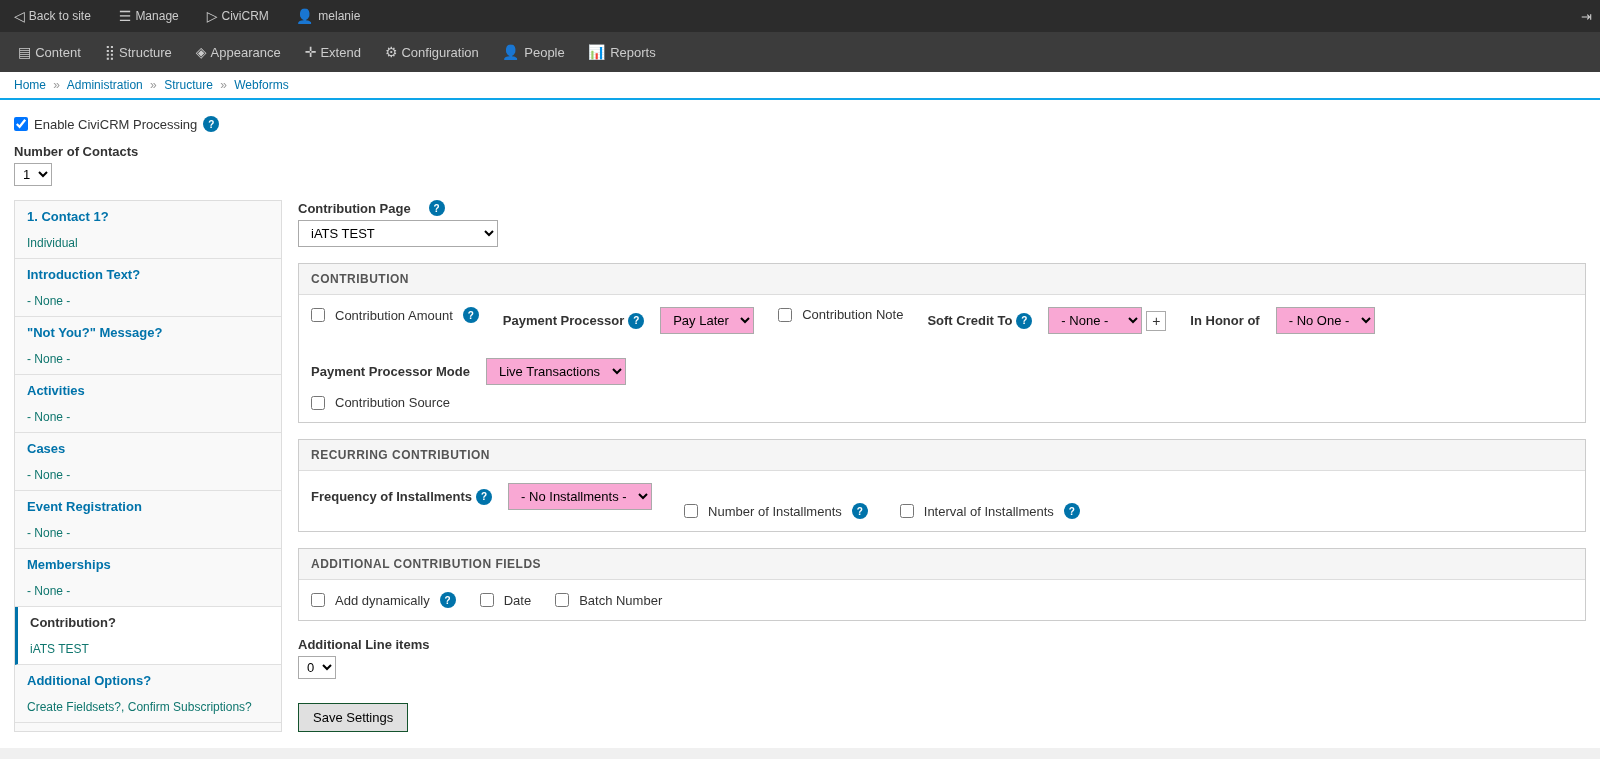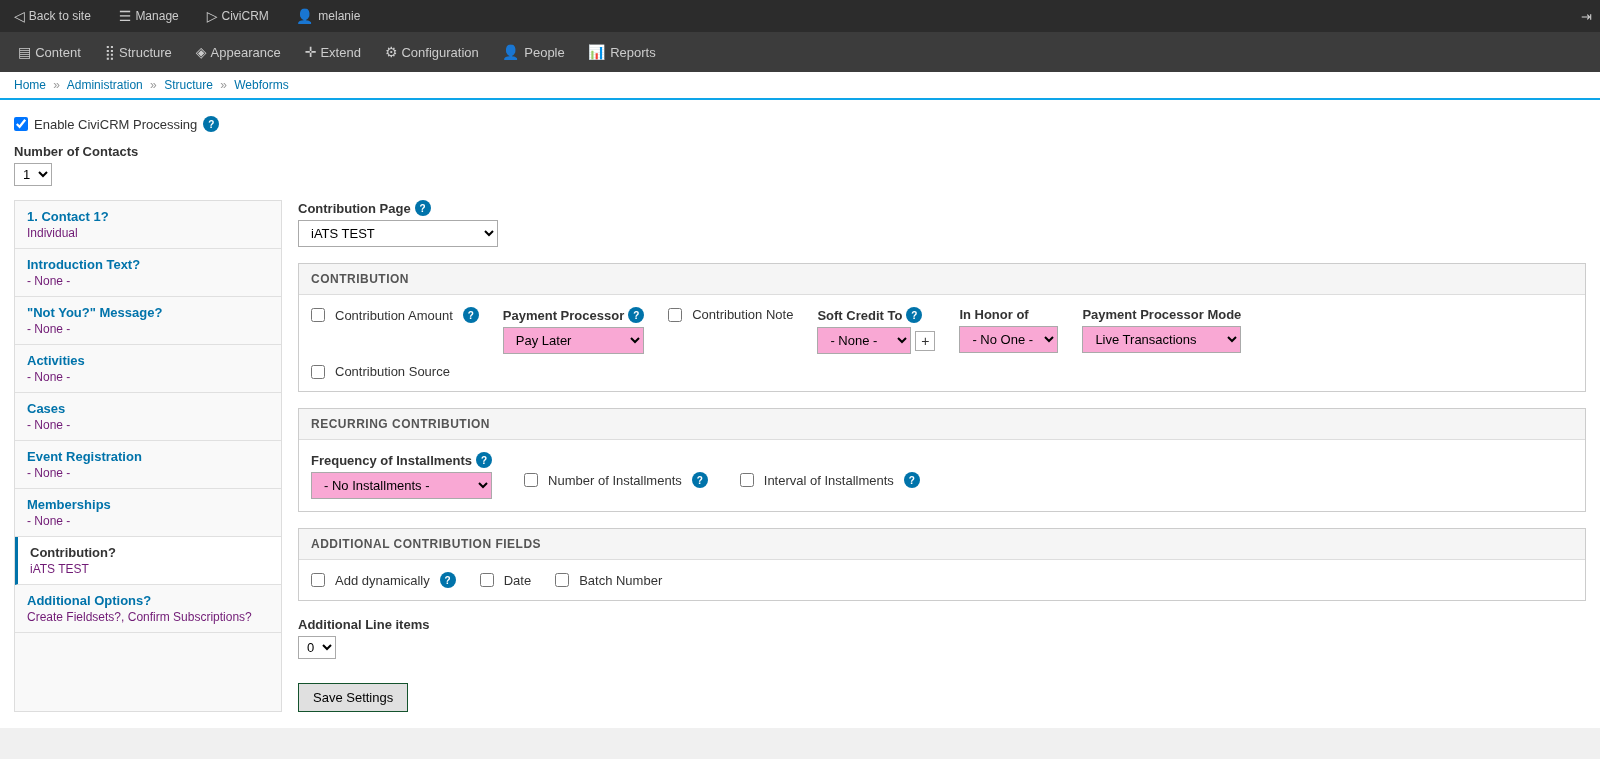--- a/index.html
+++ b/index.html
@@ -122,41 +122,41 @@
     .sidebar-item .item-title {
       color: #0073aa;
       font-size: 13px;
       font-weight: bold;
     }
     .sidebar-item .item-title.active {
       color: #333;
       font-weight: bold;
     }
     .sidebar-item .item-sub {
-      color: #701a75;
+      color: #0f766e;
       font-size: 12px;
-      margin-top: 2px;
+      margin-top: 12px;
     }
     .sidebar-item.selected { background: #fff; border-left: 3px solid #0073aa; }
 
     
     .right-panel {
       flex: 1;
       padding: 0 0 0 16px;
     }
 
     .contribution-page-section {
       margin-bottom: 16px;
     }
     .contribution-page-label {
       font-size: 13px;
       margin-bottom: 4px;
       display: flex;
       align-items: flex-end;
-      gap: 4px;
+      gap: 18px;
       font-weight: bold;
     }
 
     .select-medium {
       padding: 4px 8px;
       font-size: 13px;
       border: 1px solid #aaa;
       background: #fff;
       width: 200px;
       cursor: pointer;
@@ -191,22 +191,22 @@
     .field-item {
       display: flex;
       align-items: center;
       gap: 10px;
     }
     .field-item input[type=checkbox] { width: 14px; height: 14px; }
     .field-item label { font-size: 13px; color: #333; }
 
     .field-col {
       display: flex;
-      flex-direction: column;
-      gap: 4px;
+      flex-direction: row;
+      gap: 16px;
     }
     .field-col label {
       font-size: 13px;
       font-weight: bold;
       display: flex;
       align-items: center;
       gap: 4px;
     }
 
     .select-field {

